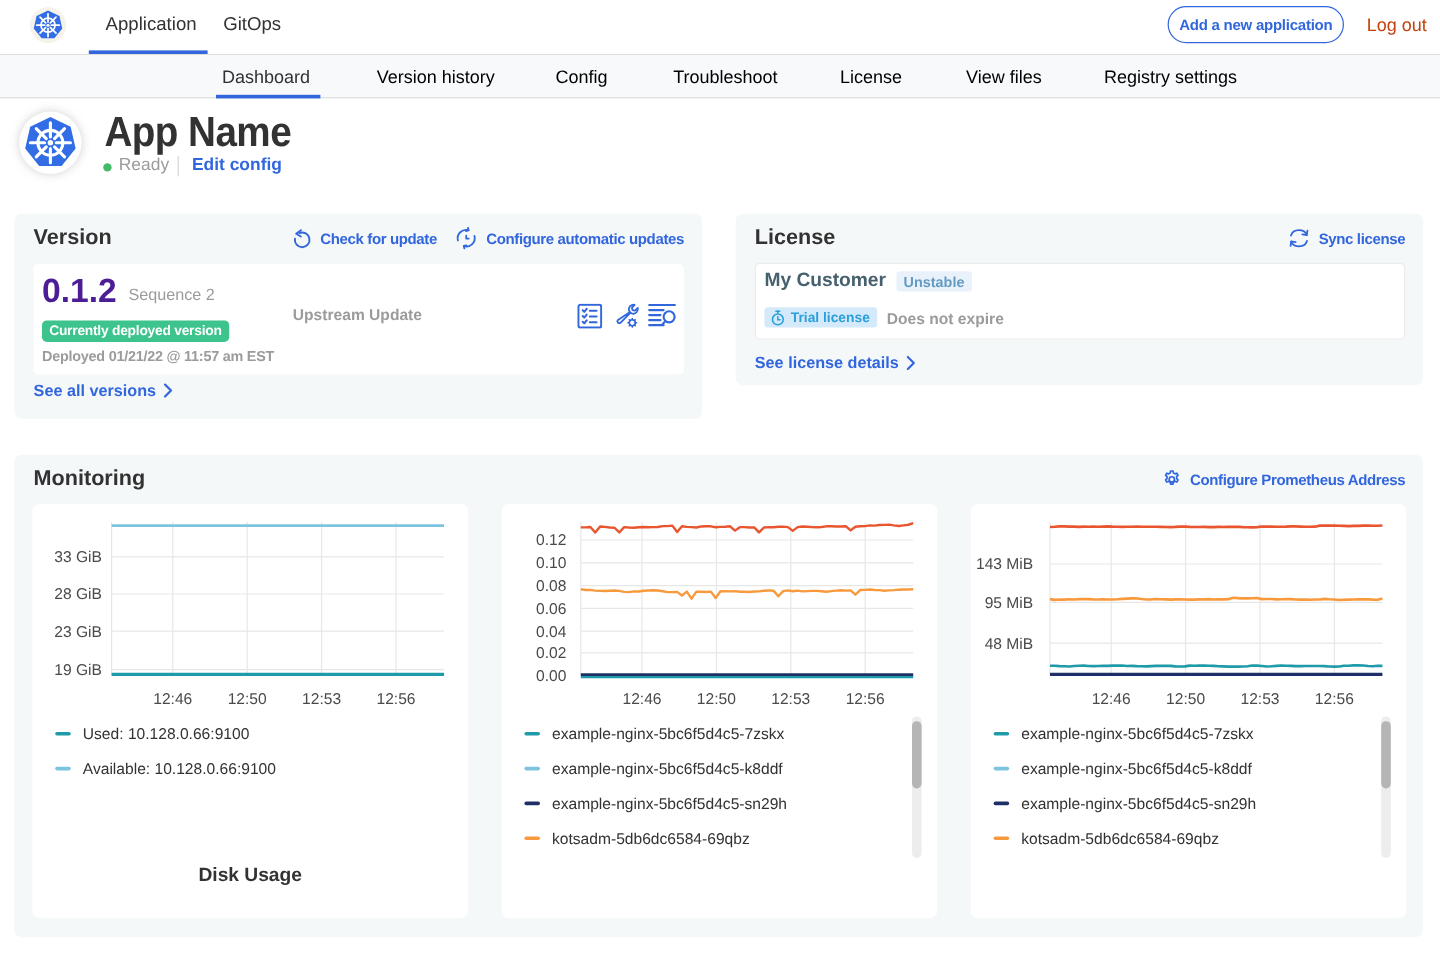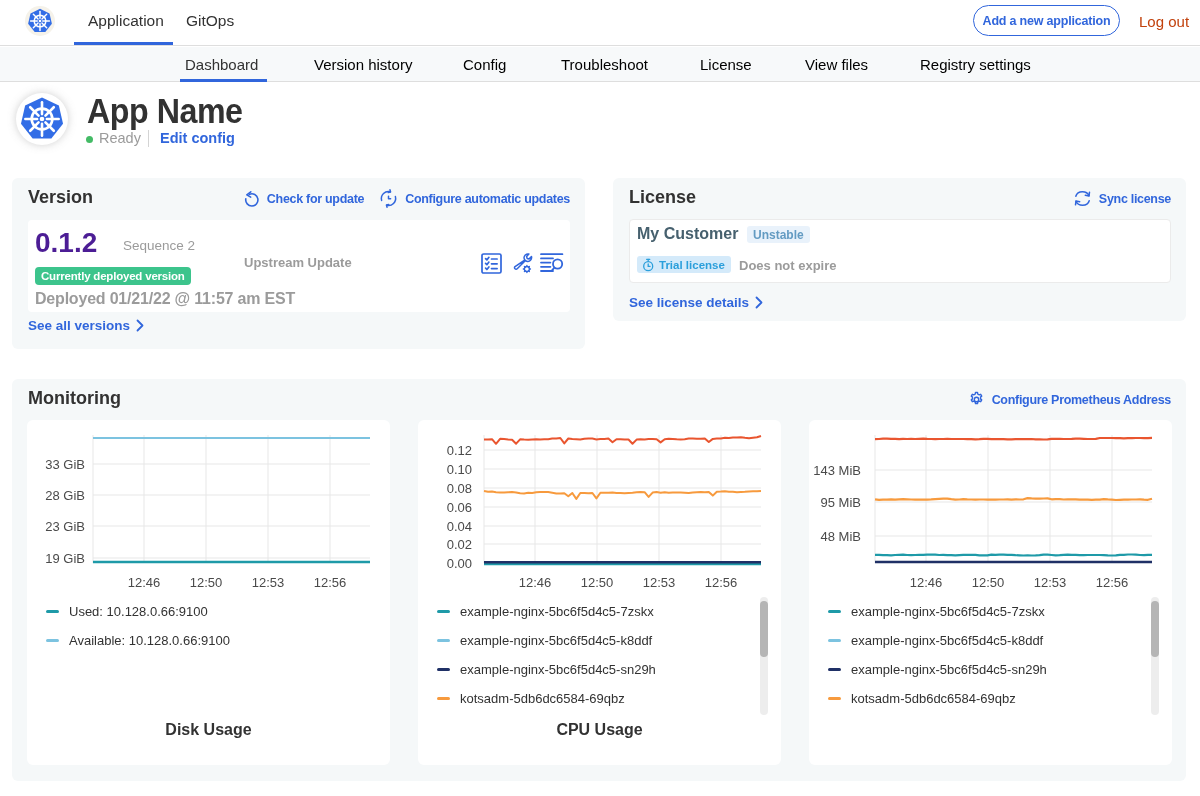--- a/index.html
+++ b/index.html
@@ -21,23 +21,23 @@
 .vbar { left:148px; top:130px; width:1px; height:17px; background:#d4d4d4; }
 .editcfg { left:160px; top:130px; font-size:14.5px; font-weight:600; color:#3166dc; }
 .card { background:#f5f8f9; border-radius:6px; }
 .vcard { left:12px; top:178px; width:573px; height:171px; }
 .lcard { left:613px; top:178px; width:573px; height:143px; }
 .hdrrow { position:absolute; right:15px; display:flex; gap:15px; align-items:center; }
 .cardtitle { left:16px; top:9px; font-size:18px; font-weight:700; color:#323232; }
 .iconlink { display:flex; align-items:center; gap:7px; font-size:12.5px; font-weight:700; letter-spacing:-.3px; color:#3166dc; white-space:nowrap; }
 .whitebox { position:absolute; background:#fff; border-radius:4px; }
 .v012 { left:23px; top:49px; font-size:28px; font-weight:700; color:#4c1d95; }
-.seq { left:95px; top:60px; font-size:13.5px; color:#9b9b9b; font-weight:500;margin-left:16px; }
+.seq { left:95px; top:60px; font-size:13.5px; color:#9b9b9b; font-weight:500; }
 .gbadge { left:23px; top:89px; height:18px; background:#3cc48c; border-radius:4px; color:#fff; font-size:11.5px; font-weight:700; letter-spacing:-.2px; display:flex; align-items:center; padding:0 6px; white-space:nowrap; }
-.deployed { left:23px; top:112px; white-space:nowrap; font-size:16px; letter-spacing:-.2px; font-weight:600; color:#9b9b9b; }
+.deployed { left:23px; top:112px; white-space:nowrap; font-size:12px; letter-spacing:-.2px; font-weight:600; color:#9b9b9b; }
 .upstream { left:232px; top:77px; white-space:nowrap; font-size:13px; font-weight:700; color:#9b9b9b; }
 .seelink { display:flex; align-items:center; gap:6px; }
 .mycust { left:24px; top:47px; white-space:nowrap; font-size:16px; font-weight:700; color:#46606e; }
 .unstable { left:134px; top:48px; height:17px; background:#e9f2fb; border-radius:3px; color:#639bc2; font-size:12px; font-weight:600; display:flex; align-items:center; padding:0 6px; }
 .trial { left:24px; top:78px; height:17px; background:#d4eafa; border-radius:3px; color:#2b9fdb; font-size:11.5px; font-weight:700; display:flex; align-items:center; gap:4px; padding:0 6px 0 5px; }
 .noexpire { left:126px; top:80px; white-space:nowrap; font-size:13px; font-weight:600; color:#9b9b9b; }
 .mon { left:12px; top:379px; width:1174px; height:402px; }
 .chartcard { position:absolute; top:41px; width:363px; height:345px; background:#fff; border-radius:6px; }
 .plot { position:absolute; left:0; top:0; }
 .lrow { position:absolute; left:19px; display:flex; align-items:center; gap:10px; }
@@ -272,21 +272,20 @@
         <span class="dash" style="background:#1f3066"></span>
         <span class="ltxt">example-nginx-5bc6f5d4c5-sn29h</span>
       </div>
     <div class="lrow" style="top:271px;">
         <span class="dash" style="background:#f79a3d"></span>
         <span class="ltxt">kotsadm-5db6dc6584-69qbz</span>
       </div>
     <div class="sbtrack">
         <div class="sbthumb"></div>
       </div>
-    <div class="ctitle">CPU Usage</div>
   </div>
   <div class="chartcard" style="left:797px;">
     <svg class="plot" width="363" height="175" viewBox="0 0 363 175" font-family="Liberation Sans, sans-serif">
         <line x1="66" y1="15" x2="66" y2="143" stroke="#e7e7e7"></line>
         <line x1="117" y1="15" x2="117" y2="143" stroke="#e7e7e7"></line>
         <line x1="179" y1="15" x2="179" y2="143" stroke="#e7e7e7"></line>
         <line x1="241" y1="15" x2="241" y2="143" stroke="#e7e7e7"></line>
         <line x1="303" y1="15" x2="303" y2="143" stroke="#e7e7e7"></line>
         <line x1="66" y1="50" x2="343" y2="50" stroke="#e7e7e7"></line>
         <line x1="66" y1="82" x2="343" y2="82" stroke="#e7e7e7"></line>

